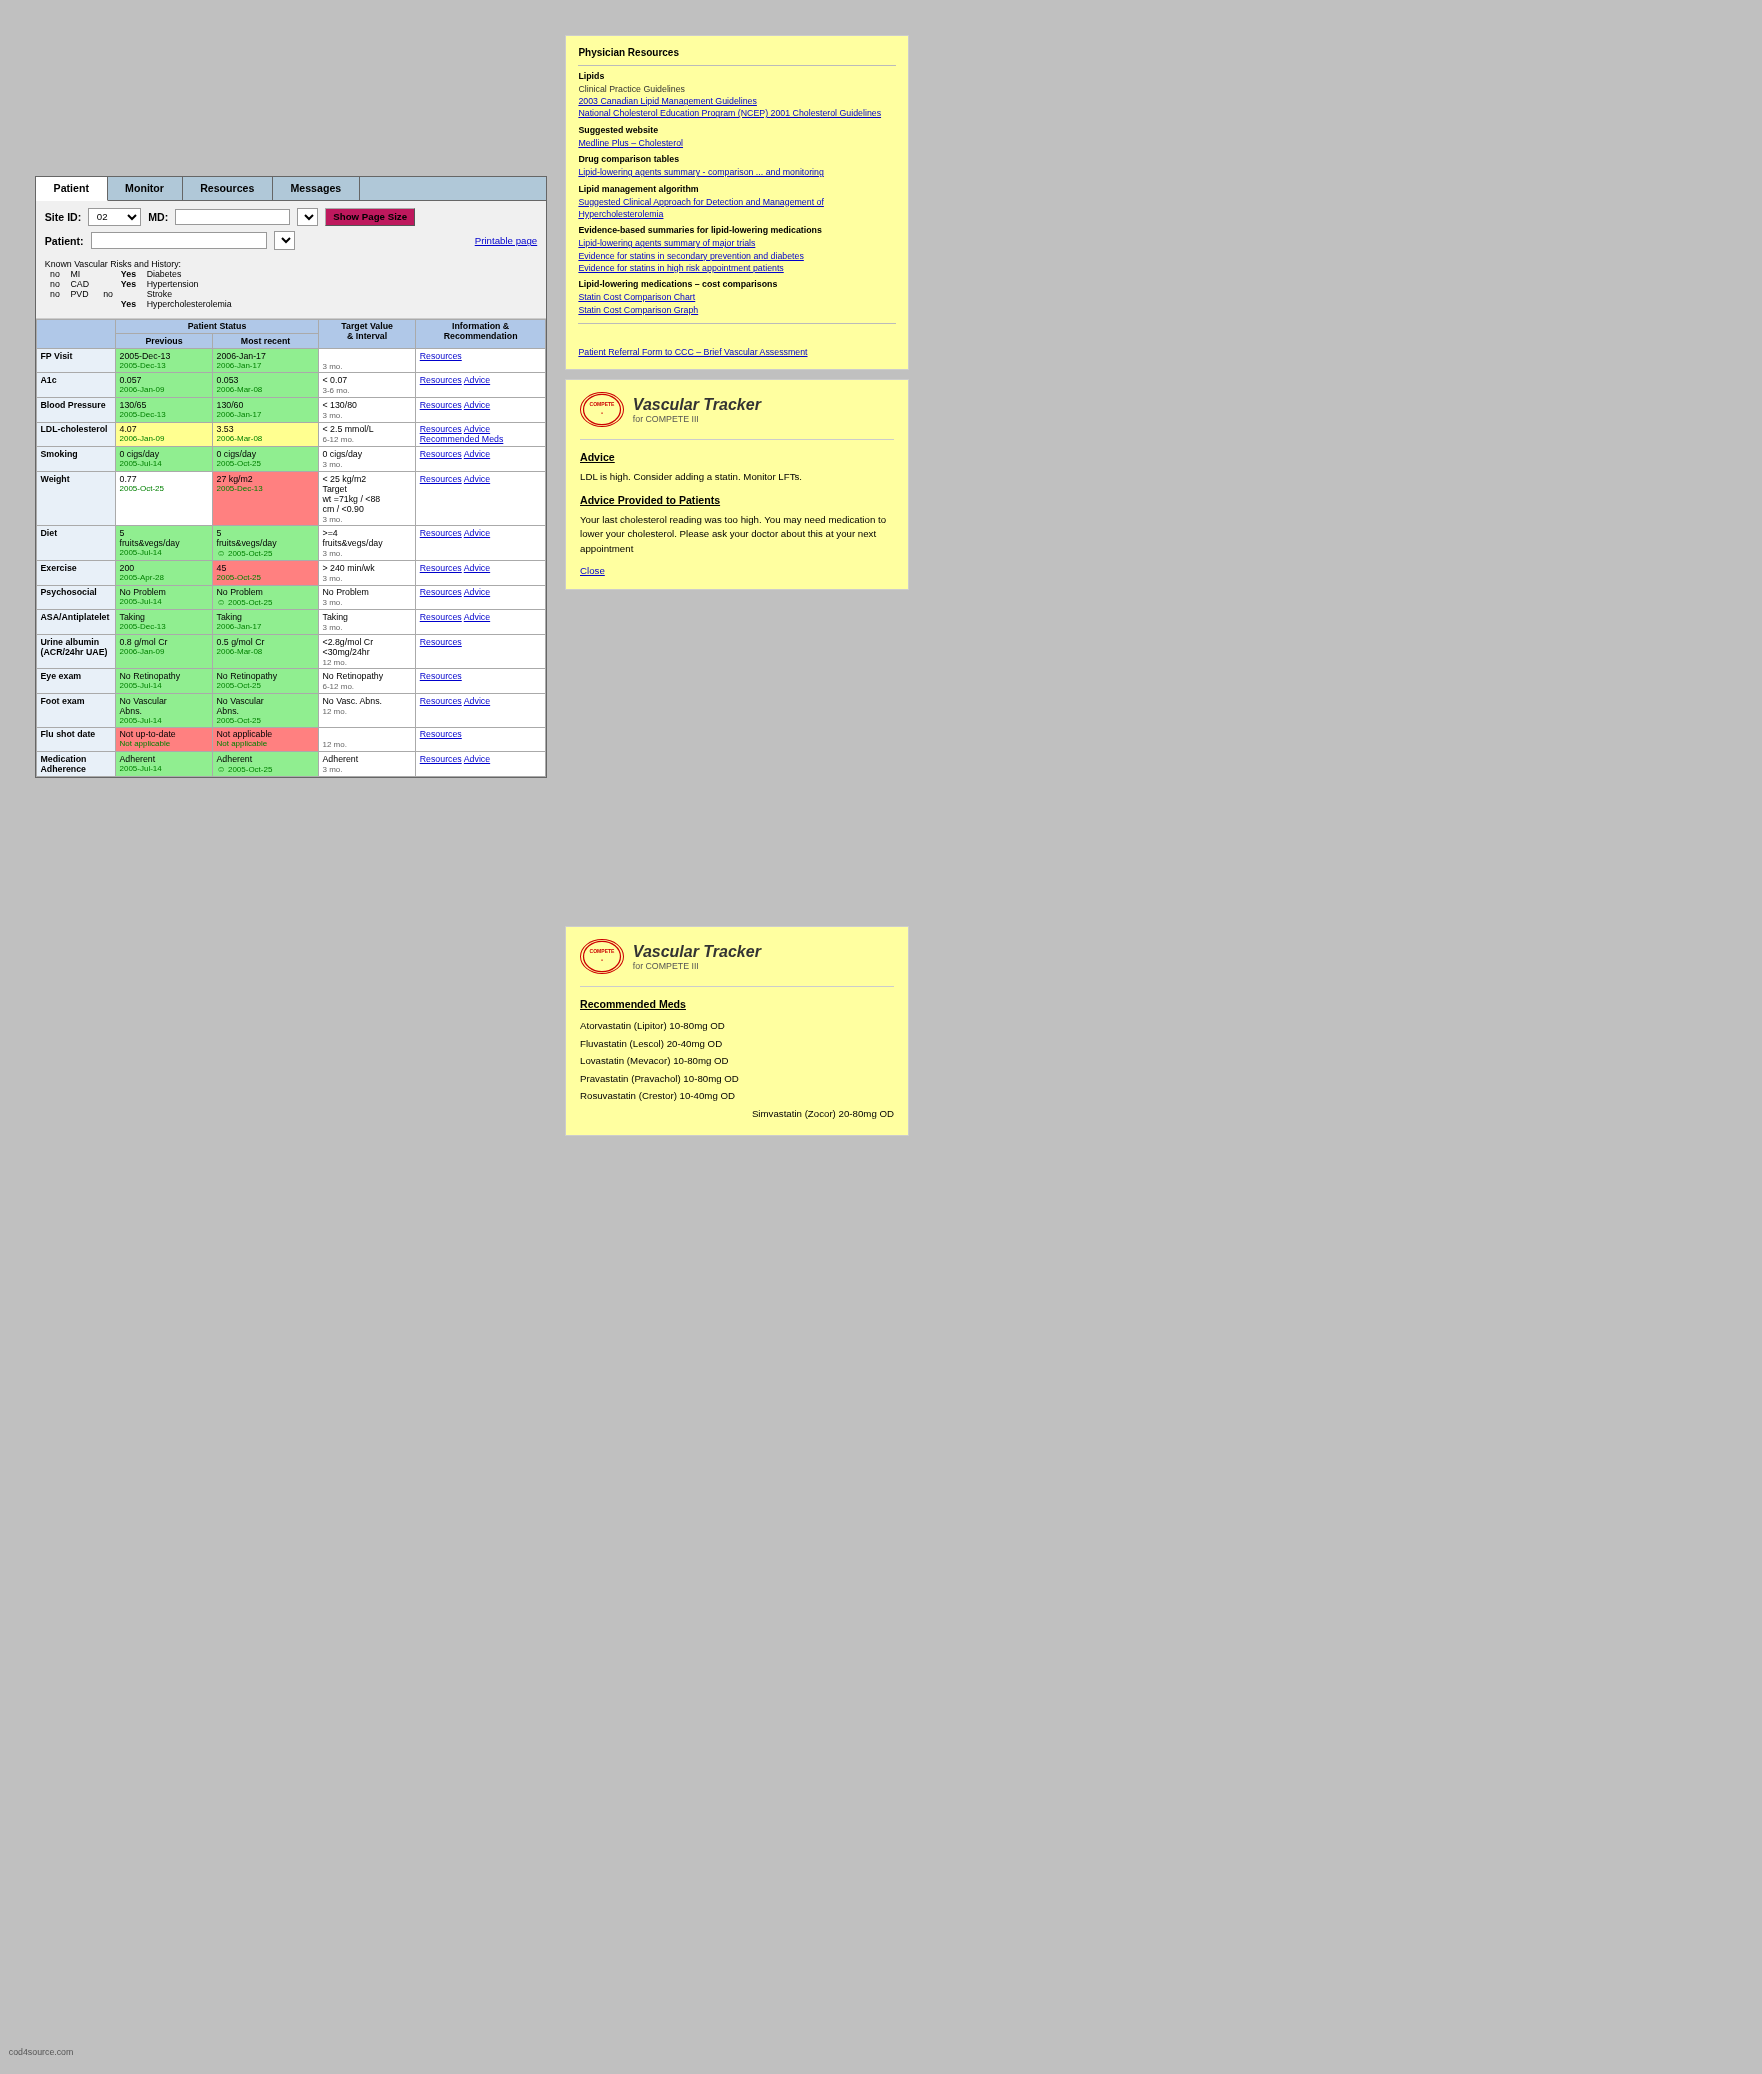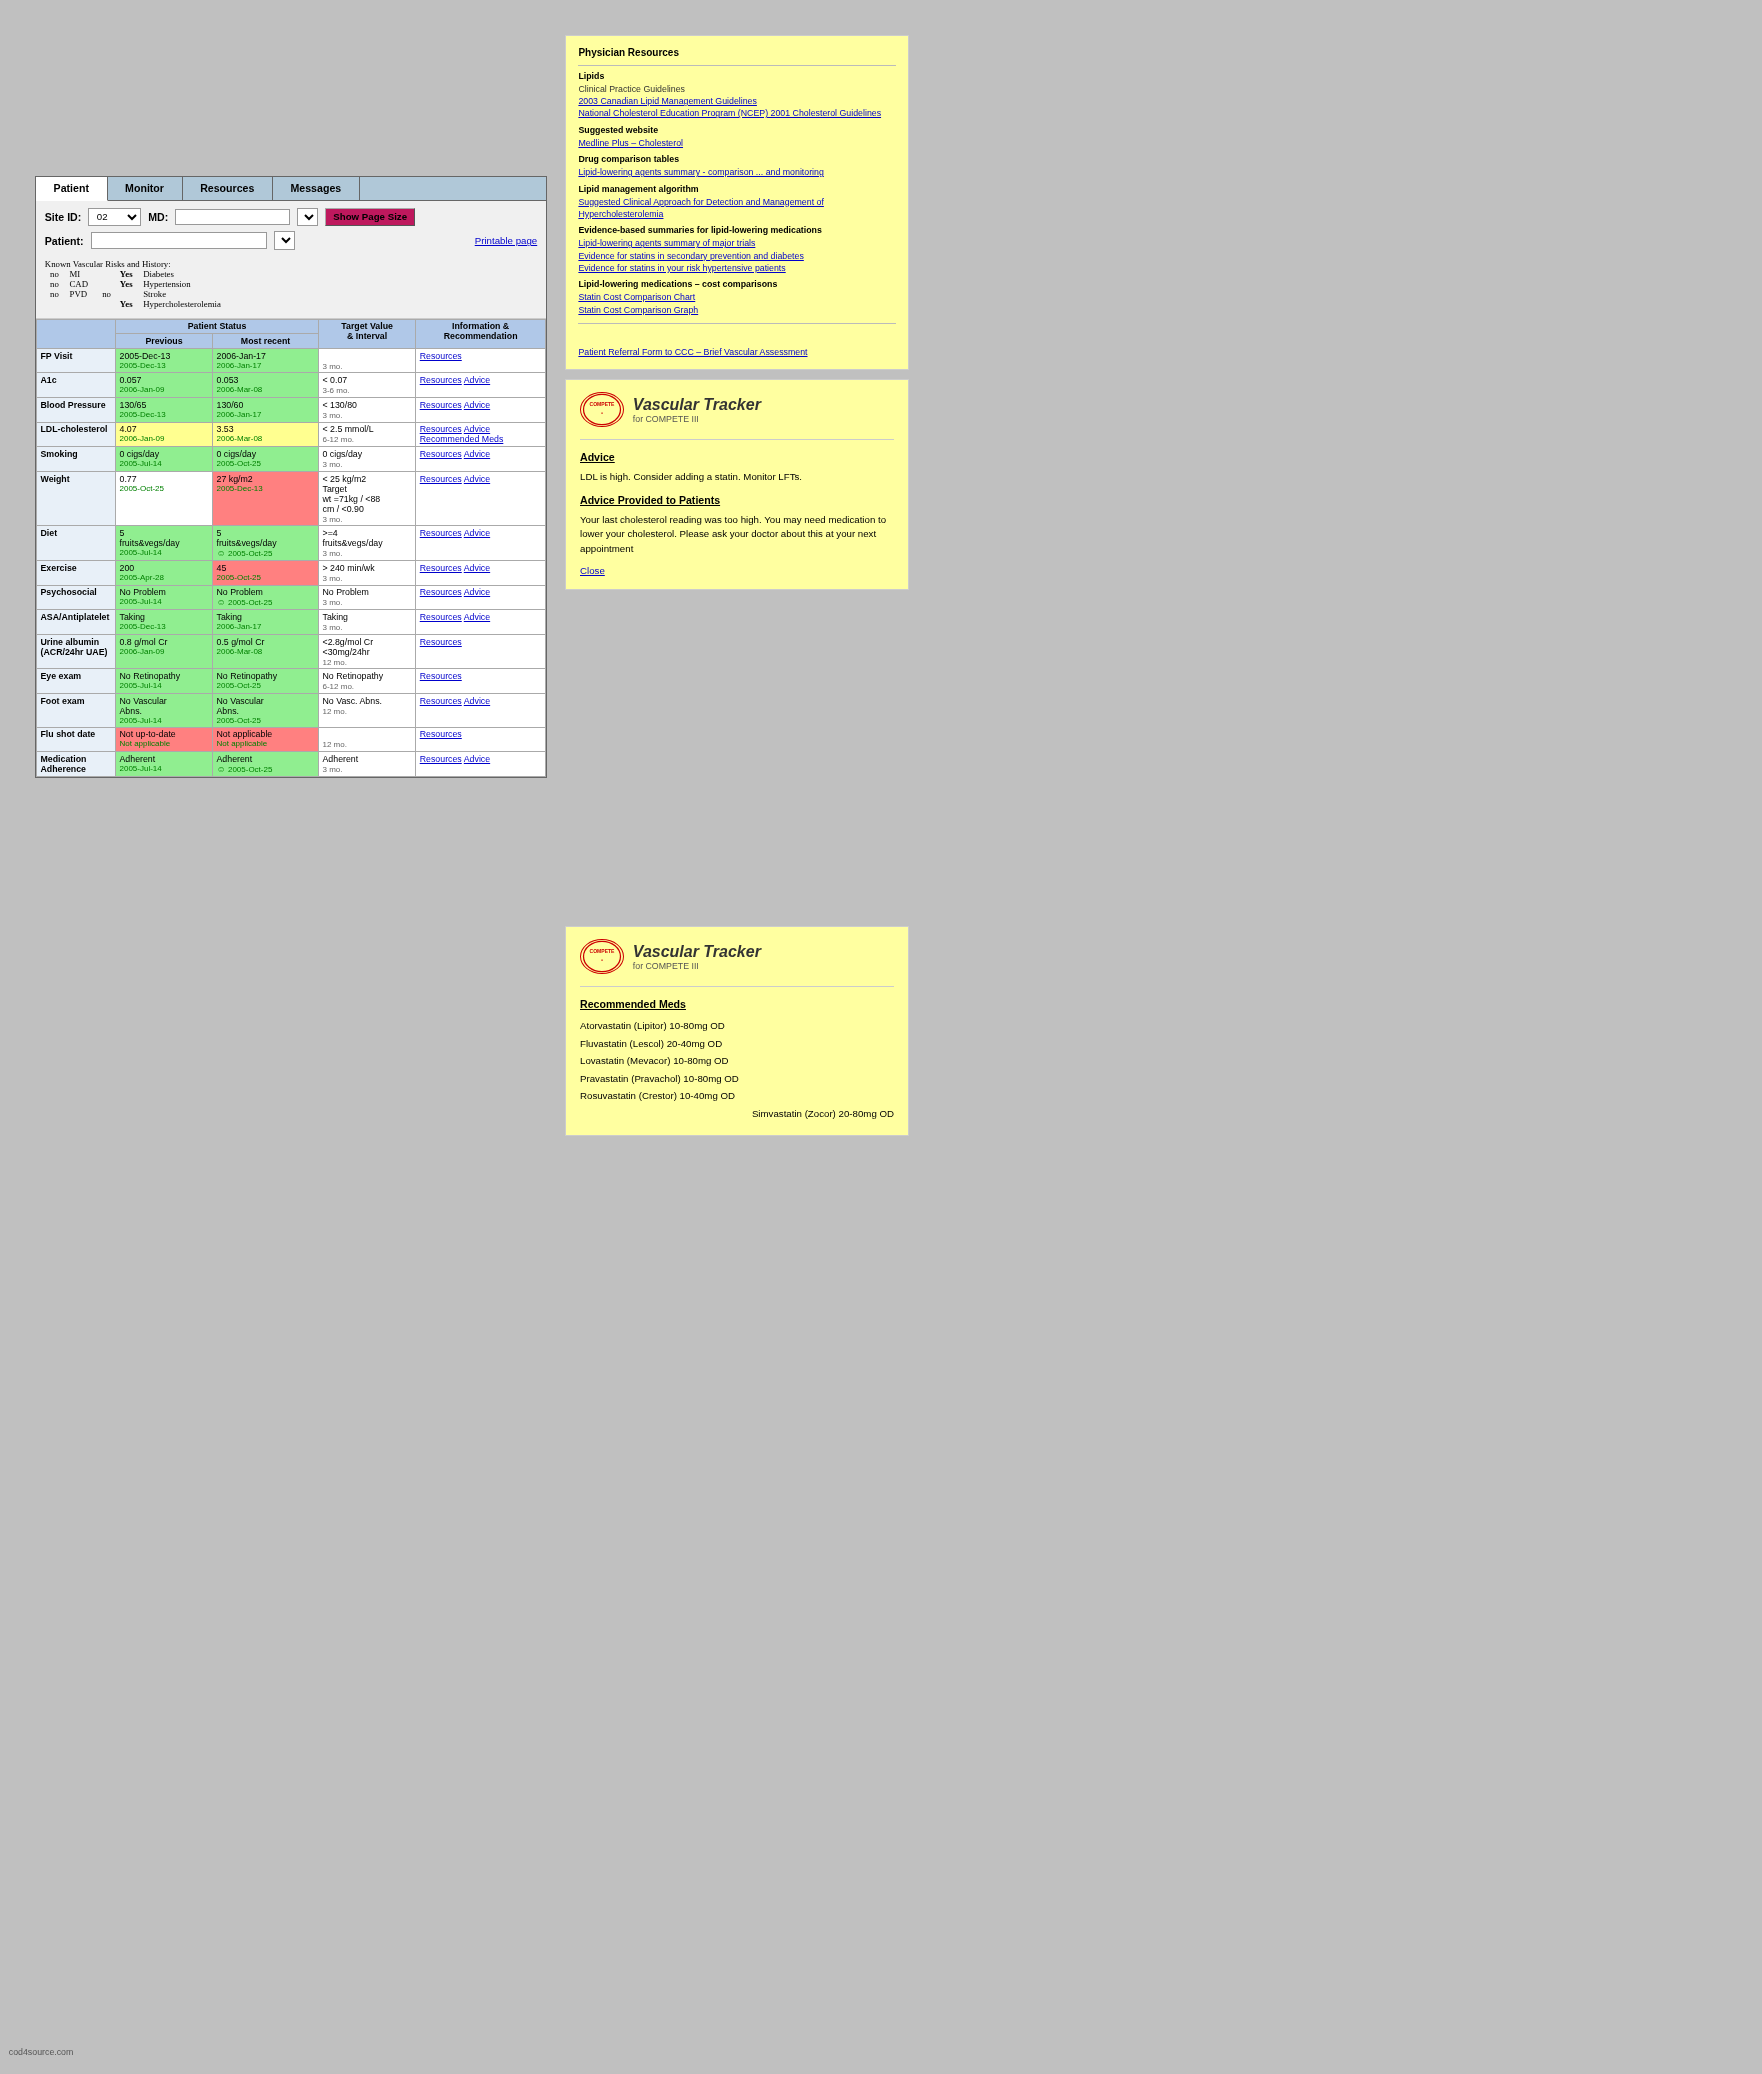--- a/index.html
+++ b/index.html
@@ -77,21 +77,20 @@
     }
     .printable-link {
       color: #00c;
       text-decoration: underline;
       cursor: pointer;
       font-size: 9.7px;
     }
     .known-vascular {
       font-size: 8.8px;
       padding: 3.5px 0 1.8px 0;
-      font-family: Liberation Serif, serif;
     }
     .known-vascular table { border-collapse: collapse; }
     .known-vascular td { padding: 0 5.3px; font-size: 8.8px; }
     .yes-label { color: #000; font-weight: bold; }
 
     
     .status-table {
       width: 100%;
       border-collapse: collapse;
       font-size: 8.8px;
@@ -518,21 +517,21 @@
 
   <div class="section-title">Drug comparison tables</div>
   <a class="resource-link">Lipid-lowering agents summary - comparison ... and monitoring</a>
 
   <div class="section-title">Lipid management algorithm</div>
   <a class="resource-link">Suggested Clinical Approach for Detection and Management of Hypercholesterolemia</a>
 
   <div class="section-title">Evidence-based summaries for lipid-lowering medications</div>
   <a class="resource-link">Lipid-lowering agents summary of major trials</a>
   <a class="resource-link">Evidence for statins in secondary prevention and diabetes</a>
-  <a class="resource-link">Evidence for statins in your risk hypertensive patients</a>
+  <a class="resource-link">Evidence for statins in high risk appointment patients</a>
 
   <div class="section-title">Lipid-lowering medications – cost comparisons</div>
   <a class="resource-link">Statin Cost Comparison Chart</a>
   <a class="resource-link">Statin Cost Comparison Graph</a>
 
   <div style="margin-top:7px; border-top:0.9px solid #bbb; padding-top:22px;">
     <a class="resource-link patient-referral-link">Patient Referral Form to CCC – Brief Vascular Assessment</a>
   </div>
 </div>
 

